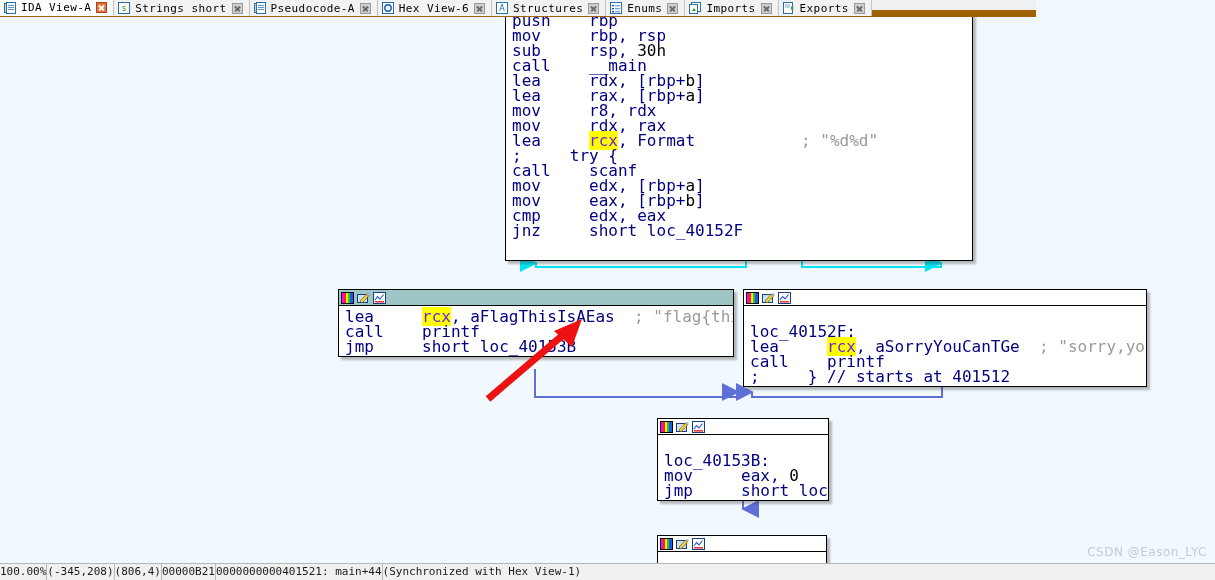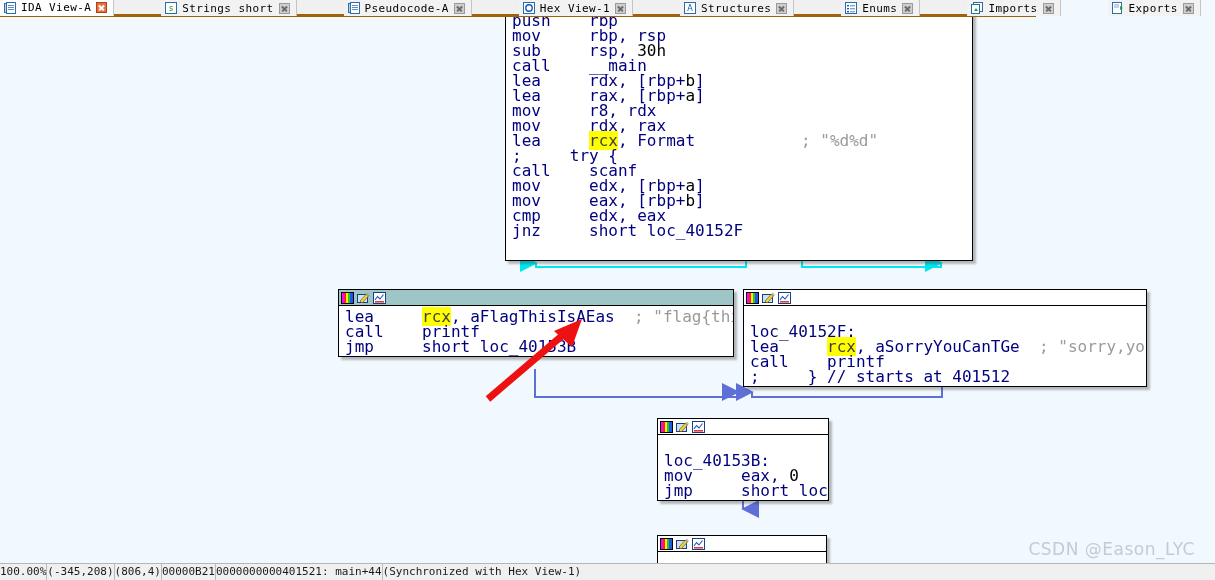--- a/index.html
+++ b/index.html
@@ -16,25 +16,24 @@
     position: relative;
   }
 
   
   #tabbar {
     position: absolute;
     left: 0; top: 0;
     width: 1036px;
     height: 17px;
     background: #f0f0f0;
-    border-bottom: 3px solid #a16207;
+    border-bottom: 7px solid #a16207;
     display: flex;
     align-items: stretch;
     box-sizing: border-box;
-    gap: 47px;
   }
   .tab {
     display: flex;
     align-items: center;
     height: 16px;
     padding: 0 6px 0 4px;
     border-right: 1px solid #c4c4c4;
     background: #f2f2f2;
     box-sizing: border-box;
     gap: 5px;
@@ -139,21 +138,21 @@
 
   #node-flag   { left: 338px; top: 272px; width: 396px; }
   #node-sorry  { left: 743px; top: 272px; width: 404px; }
   #node-ret    { left: 657px; top: 401px; width: 172px; }
   #node-end    { left: 657px; top: 518px; width: 170px; height: 60px; }
 
   
   .mn  { color: #00007f; }           
   .num { color: #000000; text-align: center; }
   .cmt { color: #9a9a9a; }
-  .hl  { background: #ffff00; color: #404040; }
+  .hl  { background: #ffff00; color: #6d28d9; }
   .lbl { color: #00007f; }
 
   
   #red-arrow {
     position: absolute;
     left: 470px; top: 290px;
     width: 130px; height: 100px;
     pointer-events: none;
   }
 
@@ -177,24 +176,24 @@
     padding: 0 0;
     border-right: 1px solid #b9b9b9;
     white-space: nowrap;
     line-height: 16px;
   }
   .sb-cell:last-child { border-right: none; }
 
   
   #watermark {
     position: absolute;
-    right: 20px;
+    right: 8px;
     bottom: 21px;
     font-family: "DejaVu Sans", sans-serif;
-    font-size: 17px;
+    font-size: 12px;
     color: #c2ccd4;
     letter-spacing: 0.5px;
     user-select: none;
     text-align: right;
   }
 </style>
 </head>
 <body>
 
 <div id="tabbar">
@@ -226,21 +225,21 @@
           <rect x="4" y="7" width="6" height="1" fill="#5c8fc0"></rect>
         </svg></span>
       <span class="tab-label">Pseudocode-A</span>
       <span class="tab-close"></span>
     </div>
     <div class="tab">
       <span class="tab-icon"><svg xmlns="http://www.w3.org/2000/svg" viewBox="0 0 12 12">
           <rect x="0.5" y="0.5" width="11" height="11" fill="#fff" stroke="#2a6ea8"></rect>
           <circle cx="6" cy="6" r="3.2" fill="none" stroke="#1559b5" stroke-width="1.4"></circle>
         </svg></span>
-      <span class="tab-label">Hex View-1</span>
+      <span class="tab-label">Hex View-6</span>
       <span class="tab-close"></span>
     </div>
     <div class="tab">
       <span class="tab-icon"><svg xmlns="http://www.w3.org/2000/svg" viewBox="0 0 12 12">
           <rect x="0.5" y="0.5" width="11" height="11" fill="#fff" stroke="#2a6ea8"></rect>
           <text x="6" y="9" font-size="8" font-family="DejaVu Sans" fill="#1559b5" text-anchor="middle">A</text>
         </svg></span>
       <span class="tab-label">Structures</span>
       <span class="tab-close"></span>
     </div>

